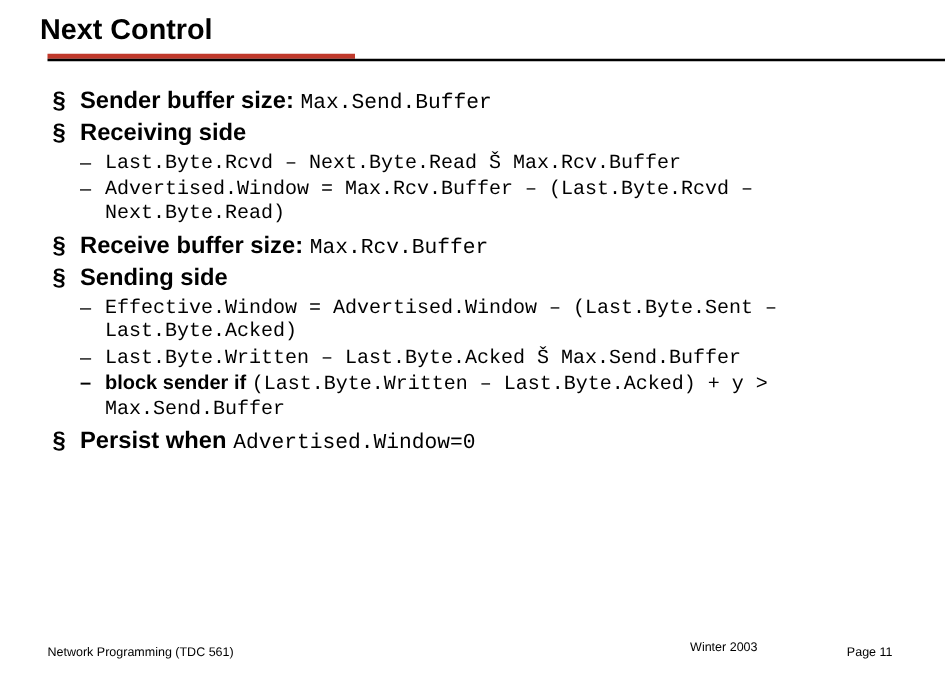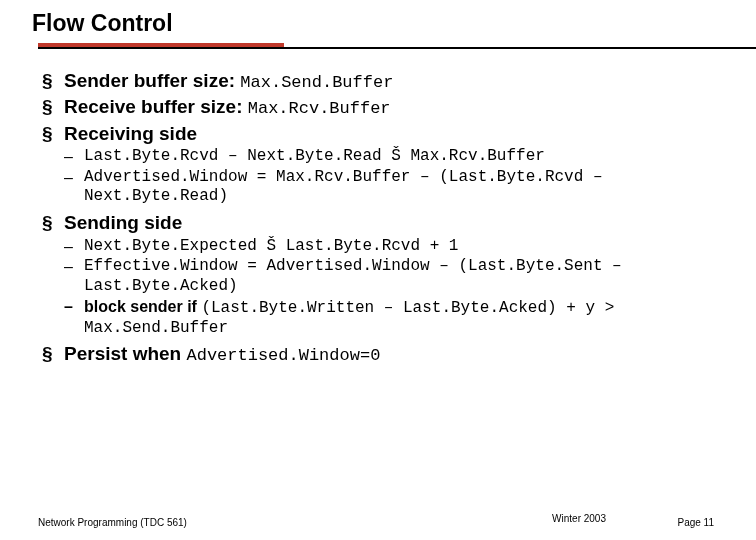--- a/index.html
+++ b/index.html
@@ -129,49 +129,49 @@
     right: 42px;
     bottom: 0;
   }
 </style>
 </head>
 <body>
 
 <div class="slide">
 
   <div class="title-area">
-    <h1 class="title">Flow Control</h1>
+    <h1 class="title">Next Control</h1>
     <div class="redbar"></div>
     <div class="blackbar"></div>
   </div>
 
   <div class="content">
     <ul class="top">
 
       <li>
         <span>Sender buffer size: </span><span class="mono">Max.Send.Buffer</span>
       </li>
 
       <li>
-        <span>Receive buffer size: </span><span class="mono">Max.Rcv.Buffer</span>
-      </li>
-
-      <li>
         <span>Receiving side</span>
         <ul class="sub">
           <li>Last.Byte.Rcvd – Next.Byte.Read Š Max.Rcv.Buffer</li>
           <li>Advertised.Window = Max.Rcv.Buffer – (Last.Byte.Rcvd – Next.Byte.Read)</li>
         </ul>
       </li>
 
       <li>
+        <span>Receive buffer size: </span><span class="mono">Max.Rcv.Buffer</span>
+      </li>
+
+      <li>
         <span>Sending side</span>
         <ul class="sub">
-          <li>Next.Byte.Expected Š Last.Byte.Rcvd + 1</li>
           <li>Effective.Window = Advertised.Window – (Last.Byte.Sent – Last.Byte.Acked)</li>
+          <li>Last.Byte.Written – Last.Byte.Acked Š Max.Send.Buffer</li>
           <li class="bold-dash">
             <span class="sans-bold">block sender if </span><span class="mono-sm">(Last.Byte.Written – Last.Byte.Acked) + y  &gt;</span><br>
             <span class="mono-sm">Max.Send.Buffer</span>
           </li>
         </ul>
       </li>
 
 
       <li>
         <span>Persist when </span><span class="mono">Advertised.Window=0</span>

